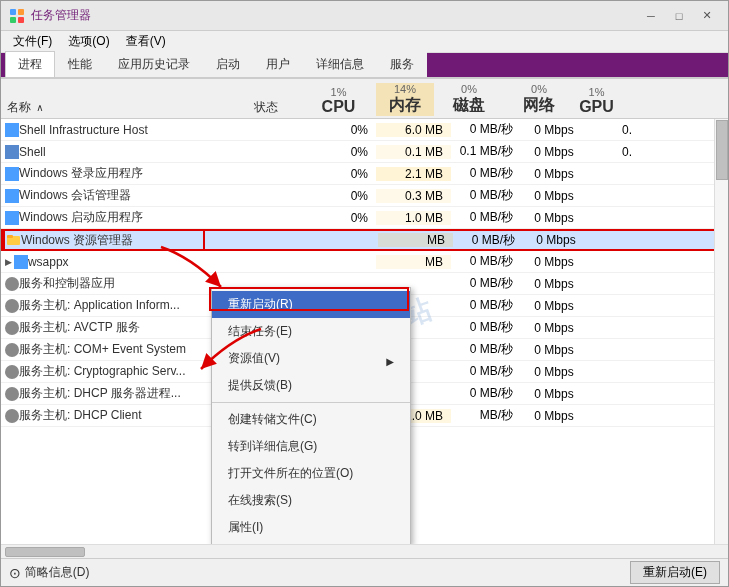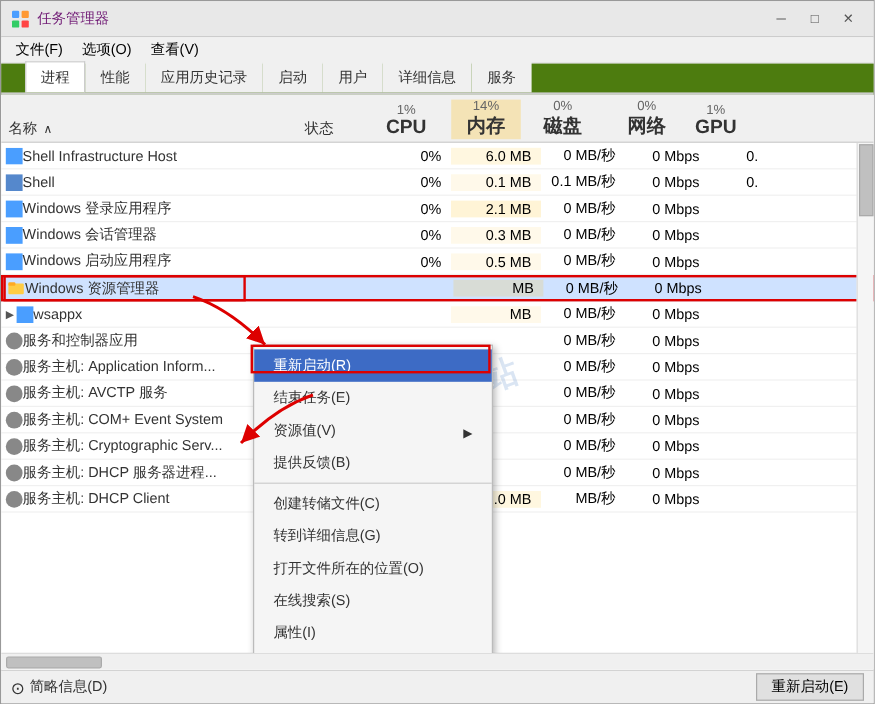--- a/index.html
+++ b/index.html
@@ -65,25 +65,25 @@
       padding: 0 4px;
       border-bottom: 1px solid #ddd;
     }
     .menu-item {
       padding: 2px 8px;
       cursor: pointer;
       font-size: 12px;
       color: #000;
     }
     .tab-bar {
-      background: #4d7c0f;
+      background: #701a75;
       height: 26px;
       display: flex;
       align-items: flex-end;
-      padding: 0 20px;
+      padding: 0 4px;
       border-bottom: 2px solid #ccc;
     }
     .tab {
       padding: 4px 12px;
       cursor: pointer;
       font-size: 12px;
       border: 1px solid transparent;
       border-bottom: none;
       color: #333;
       background: #f0f0f0;
@@ -224,21 +224,21 @@
       width: 70px;
       padding: 0 4px;
       font-size: 12px;
       text-align: right;
       padding-right: 8px;
     }
     .row-network {
       width: 70px;
       padding: 0 4px;
       font-size: 12px;
-      text-align: right;
+      text-align: center;
       padding-right: 8px;
     }
     .row-gpu {
       width: 45px;
       padding: 0 4px;
       font-size: 12px;
       text-align: right;
     }
     .watermark {
       position: absolute;
@@ -463,21 +463,21 @@
         <div class="row-gpu"></div>
       </div>
 
       <div class="table-row">
         <div class="row-name">
           <span style="width:14px;height:14px;background:#4a9eff;display:inline-block;flex-shrink:0;"></span>
           <span>Windows 启动应用程序</span>
         </div>
         <div class="row-status"></div>
         <div class="row-cpu"><span>0%</span></div>
-        <div class="row-memory" style="background:rgba(255,200,50,0.1);"><span>0.5 MB</span></div>
+        <div class="row-memory" style="background:rgba(255,200,50,0.1);"><span>1.0 MB</span></div>
         <div class="row-disk"><span>0 MB/秒</span></div>
         <div class="row-network"><span>0 Mbps</span></div>
         <div class="row-gpu"></div>
       </div>
 
       <div class="table-row selected" style="border: 2px solid #dd0000; background: #cfe2ff;">
         <div class="row-name">
           <span style="width:14px;height:14px;display:inline-block;flex-shrink:0;">
             <svg width="14" height="14" viewBox="0 0 14 14">
               <rect x="0" y="3" width="13" height="9" fill="#ffcc44" rx="1"></rect>

